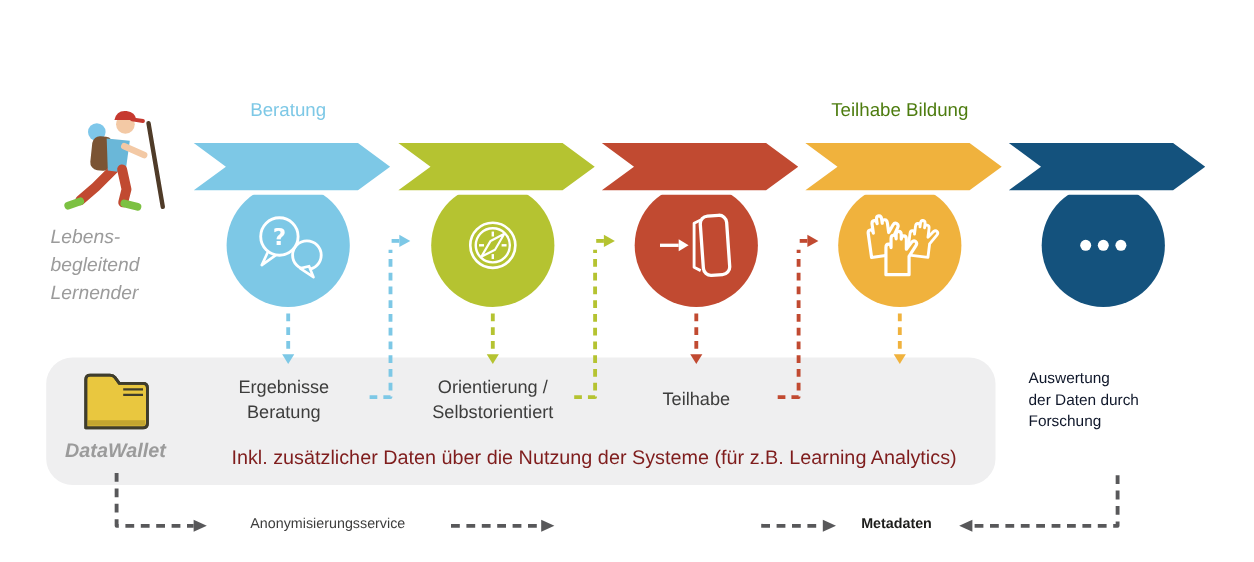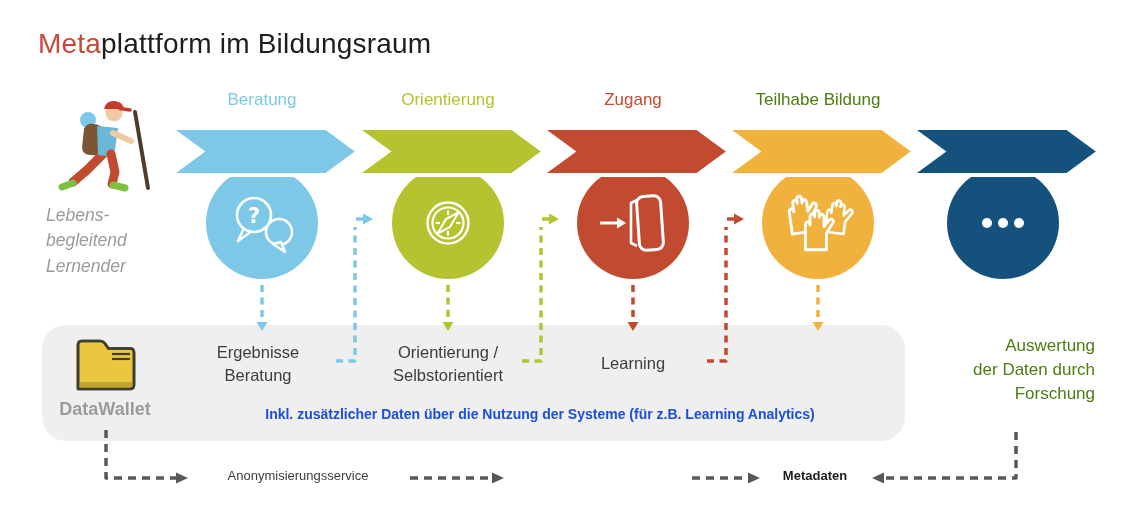--- a/index.html
+++ b/index.html
@@ -9,35 +9,34 @@
   }
   .abs{position:absolute;}
   .page-title{left:38px;top:28px;font-size:28px;font-weight:400;letter-spacing:.2px;color:#1d1d1b;white-space:nowrap;}
   .stage-label{top:90px;width:200px;text-align:center;font-size:17px;font-weight:400;z-index:3;}
   .learner-label{left:46px;top:203px;width:128px;font-style:italic;
     font-size:17.5px;line-height:1.45;color:#9b9b9b;white-space:pre-line;z-index:3;}
   .wallet-box{left:42px;top:325px;width:863px;height:116px;background:#efeff0;border-radius:24px;z-index:0;}
   .wallet-item{top:338px;width:170px;height:52px;display:flex;align-items:center;justify-content:center;
     text-align:center;font-size:16.5px;line-height:1.4;color:#3d3d3c;white-space:pre-line;z-index:3;}
   .wallet-name{left:45px;top:399px;width:120px;text-align:center;font-size:18px;font-weight:700;
-    color:#9b9b9b;z-index:3;}
-  .wallet-note{left:180px;top:406px;width:720px;text-align:center;font-size:14px;font-weight:700;color:#1d4ed8;z-index:3;}
-  .research-label{left:935px;top:334px;width:160px;text-align:right;font-size:17px;line-height:1.4;
-    color:#4d7c0f;white-space:pre-line;z-index:3;}
+    font-style:italic;color:#9b9b9b;z-index:3;}
+  .wallet-note{left:180px;top:406px;width:720px;text-align:center;font-size:18px;font-weight:400;color:#7f1d1d;z-index:3;}
+  .research-label{left:935px;top:334px;width:160px;text-align:left;font-size:14px;line-height:1.4;
+    color:#0f172a;white-space:pre-line;z-index:3;}
   .flow-label{top:468px;text-align:center;font-size:13px;color:#3d3d3c;z-index:3;white-space:nowrap;}
   .flow-label.bold{font-weight:700;color:#1d1d1b;}
   svg.overlay{left:0;top:0;z-index:2;pointer-events:none;}
   svg.spot{z-index:1;}
 </style>
 </head>
 <body>
 
 <div class="canvas">
 
-  <div class="abs page-title"><span style="color: rgb(200, 73, 58);">Meta</span><span>plattform im Bildungsraum</span></div>
 
   <div class="abs wallet-box" style="background-color: rgb(239, 239, 240);"></div>
 
   <svg class="abs spot" style="left:55px;top:100px;" width="112" height="97" viewBox="0 0 112 97">
     <circle cx="33" cy="20" r="8" fill="#7ec7ea"></circle>
     <rect x="28" y="24" width="19" height="31" rx="7" fill="#7b5434" transform="rotate(6 37 39)"></rect>
     <polyline points="50,52 32,70 18,82" fill="none" stroke="#c14a31" stroke-width="9" stroke-linecap="round" stroke-linejoin="round"></polyline>
     <line x1="18" y1="83" x2="7" y2="87" stroke="#7cc142" stroke-width="7" stroke-linecap="round"></line>
     <path d="M42,26 L63,28 L59,57 L43,55 Z" fill="#6ab7d8"></path>
     <line x1="58" y1="33" x2="76" y2="41" stroke="#f3c9a5" stroke-width="6" stroke-linecap="round"></line>
@@ -47,22 +46,20 @@
     <circle cx="59" cy="13" r="8.5" fill="#f3c9a5"></circle>
     <path d="M49,9 Q51,0 60,1 Q68,2 69,9 Z" fill="#c6392f"></path>
     <line x1="65" y1="8.5" x2="75" y2="10" stroke="#c6392f" stroke-width="3.5" stroke-linecap="round"></line>
   </svg>
 
   <div class="abs learner-label">Lebens-
 begleitend
 Lernender</div>
 
   <div class="abs stage-label" style="left: 162px; color: rgb(125, 200, 230);">Beratung</div>
-  <div class="abs stage-label" style="left: 348px; color: rgb(181, 195, 49);">Orientierung</div>
-  <div class="abs stage-label" style="left: 533px; color: rgb(193, 74, 49);">Zugang</div>
   <div class="abs stage-label" style="left: 718px; color: #4d7c0f;">Teilhabe Bildung</div>
 
   <svg class="abs overlay" width="1140" height="511" viewBox="0 0 1140 511">
 
     <g>
       <circle cx="262" cy="223" r="56" style="fill: rgb(125, 200, 230);"></circle>
       <polygon points="170,128 326,128 358,151.5 326,175 170,175 202,151.5" stroke="#ffffff" stroke-width="4" style="fill: rgb(125, 200, 230);"></polygon>
       <g>
         <circle cx="279" cy="232" r="13" fill="none" stroke="#ffffff" stroke-width="2.6"></circle>
         <polygon points="281,242 285,252 273,244" stroke="#ffffff" stroke-width="2.4" stroke-linejoin="round" style="fill: rgb(125, 200, 230);"></polygon>
@@ -165,21 +162,21 @@
     <line x1="40" y1="21" x2="58" y2="21" stroke="#3f3d2c" stroke-width="2.2"></line>
     <line x1="40" y1="26" x2="58" y2="26" stroke="#3f3d2c" stroke-width="2.2"></line>
     <rect x="8" y="49" width="52" height="5" fill="#c2a52f"></rect>
     <path d="M6,56 L6,12 Q6,8 10,8 L28,8 Q31,8 32.5,10 L36.5,15.5 L58,15.5 Q62,15.5 62,19.5 L62,52 Q62,56 58,56 Z" fill="none" stroke="#3f3d2c" stroke-width="2.6" stroke-linejoin="round"></path>
   </svg>
 
   <div class="abs wallet-item" style="left:173px;">Ergebnisse
 Beratung</div>
   <div class="abs wallet-item" style="left:363px;">Orientierung /
 Selbstorientiert</div>
-  <div class="abs wallet-item" style="left:548px;">Learning</div>
+  <div class="abs wallet-item" style="left:548px;">Teilhabe</div>
 
   <div class="abs wallet-name">DataWallet</div>
   <div class="abs wallet-note">Inkl. zusätzlicher Daten über die Nutzung der Systeme (für z.B. Learning Analytics)</div>
 
   <div class="abs research-label">Auswertung
 der Daten durch
 Forschung</div>
 
   <div class="abs flow-label" style="left:195px;width:206px;">Anonymisierungsservice</div>
   <div class="abs flow-label bold" style="left:765px;width:100px;">Metadaten</div>

